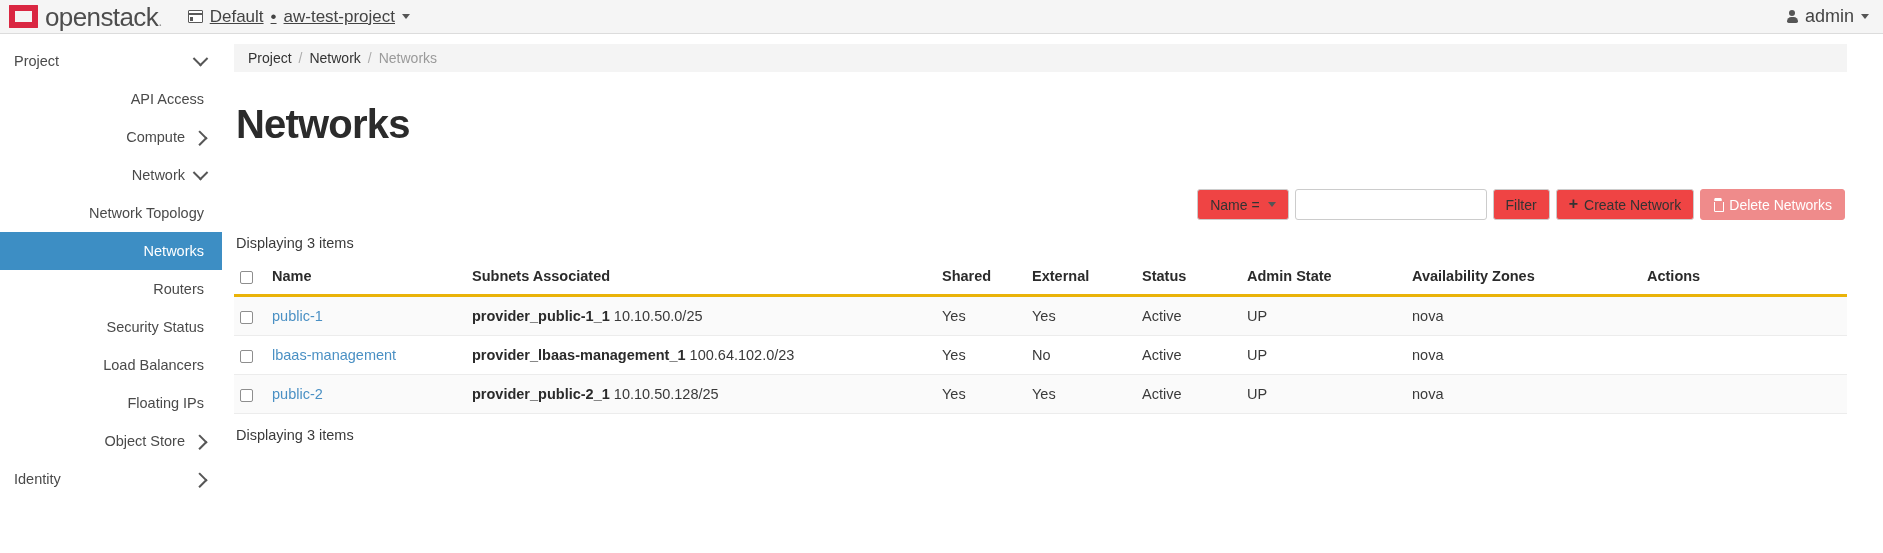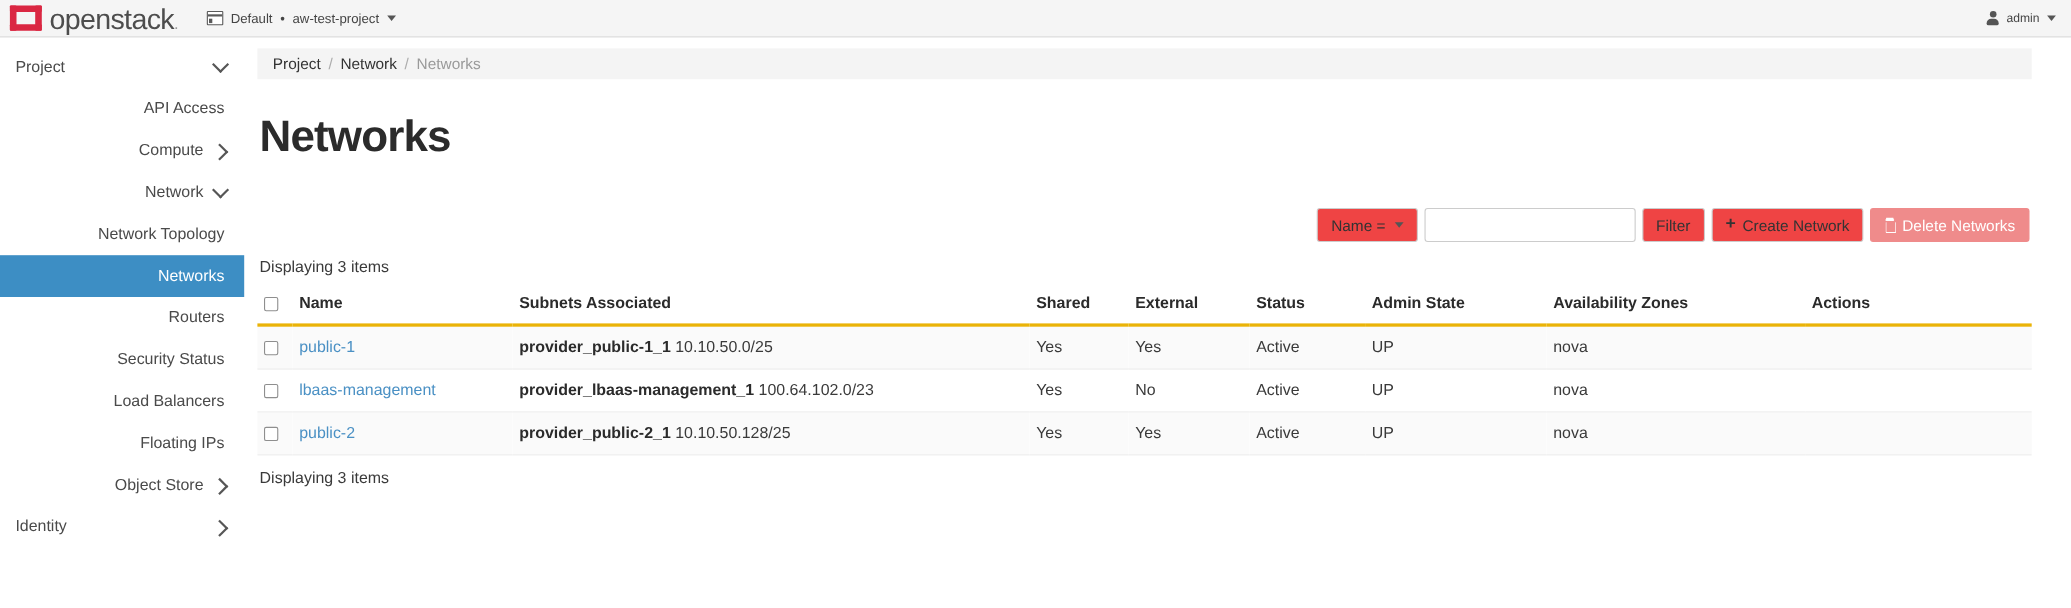--- a/index.html
+++ b/index.html
@@ -63,23 +63,24 @@
     letter-spacing: -0.6px;
     font-weight: 400;
     line-height: 1;
   }
   .logo-text .dot { font-size: 15px; color: #999; }
 
   .proj-select {
     display: flex;
     align-items: center;
     gap: 7px;
-    font-size: 12px;
+    font-size: 17px;
     color: #444;
     cursor: pointer;
+    text-decoration: underline;
   }
   .win-icon {
     width: 15px; height: 13px;
     border: 1.6px solid #5a5a5a;
     border-radius: 1px;
     position: relative;
     background: #fff;
     flex: none;
   }
   .win-icon::before {
@@ -100,21 +101,21 @@
     border-left: 4.5px solid transparent;
     border-right: 4.5px solid transparent;
     border-top: 5px solid #555;
     display: inline-block;
   }
   .navbar-right {
     margin-left: auto;
     display: flex;
     align-items: center;
     gap: 7px;
-    font-size: 11px;
+    font-size: 18px;
     color: #444;
     cursor: pointer;
   }
   .user-glyph {
     width: 11px; height: 13px;
     position: relative; flex: none;
   }
   .user-glyph::before {
     content: ""; position: absolute;
     left: 2.5px; top: 0; width: 6px; height: 6px;

